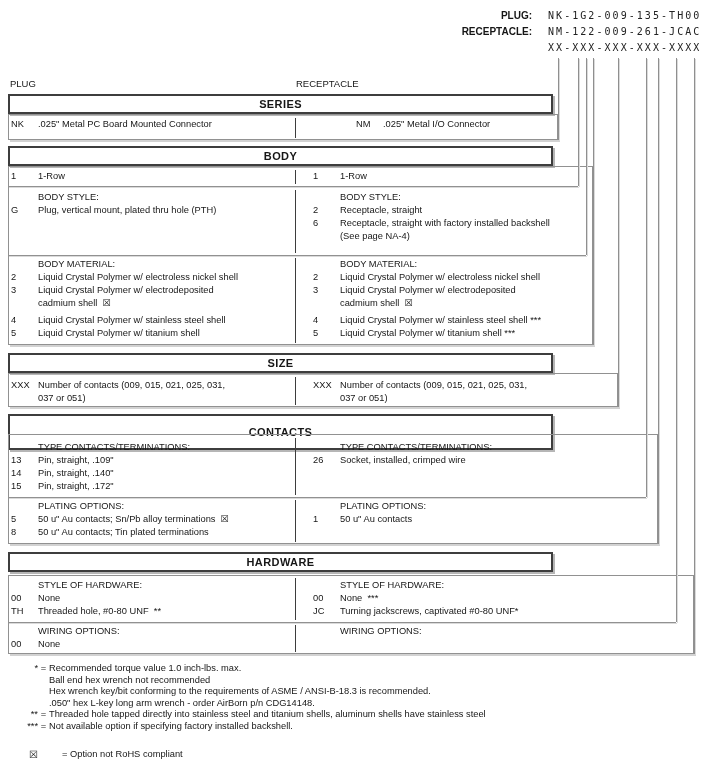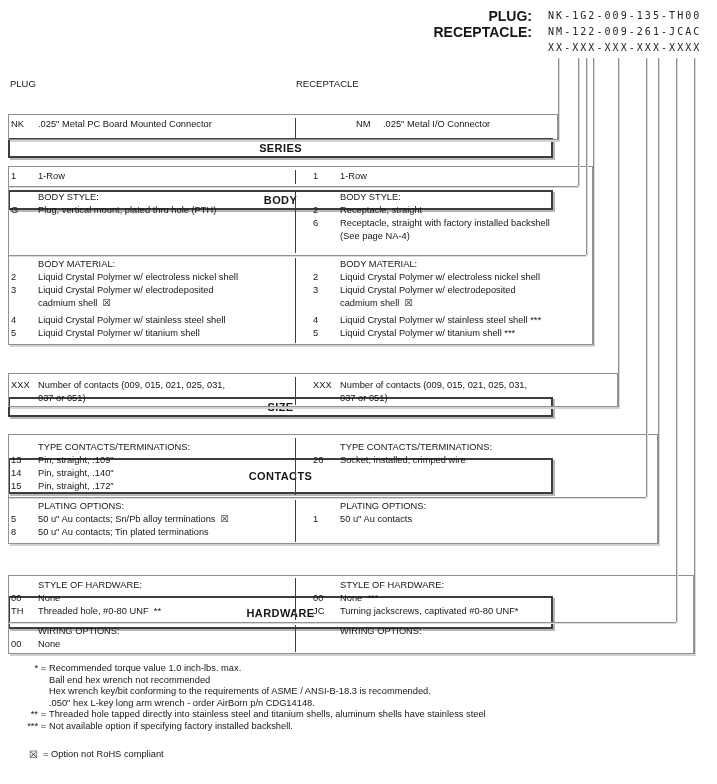--- a/index.html
+++ b/index.html
@@ -1,44 +1,44 @@
 <!DOCTYPE html>
 <html><head>
 <meta charset="utf-8">
 <title>Connector Ordering Information</title>
 <style>
   *{box-sizing:border-box;margin:0;padding:0;}
   html,body{background:#fff;}
   #diagram{position:relative;width:717px;height:784px;background:#ffffff;
     font-family:"Liberation Sans",sans-serif;color:#161616;overflow:hidden;}
-  .pn-label{position:absolute;right:185px;font-weight:bold;font-size:14px;line-height:12px;padding-left:19px;}
+  .pn-label{position:absolute;right:185px;font-weight:bold;font-size:10px;line-height:12px;padding-left:19px;}
   .pn-value{position:absolute;left:548px;font-family:"DejaVu Sans Mono",monospace;
     font-size:10px;line-height:12px;letter-spacing:2.05px;color:#222;}
   .col-label{position:absolute;top:78px;font-size:9.5px;line-height:11px;}
   .sec-bar{position:absolute;border:2px solid #3d3d3d;background:#fff;
-    box-shadow:2px 2px 0 #b6b6b6;display:flex;align-items:center;justify-content:center;margin-top:44px;}
+    box-shadow:2px 2px 0 #b6b6b6;display:flex;align-items:center;justify-content:center;}
   .sec-title{font-weight:bold;font-size:11px;letter-spacing:.4px;}
   .sec-box{position:absolute;border:1px solid #919191;box-shadow:2px 2px 0 #d2d2d2;}
   .hline{position:absolute;height:1px;background:#919191;box-shadow:1px 1px 0 #dadada;}
   .vline{position:absolute;width:1px;background:#3d3d3d;}
   .conn{position:absolute;width:1px;background:#8f8f8f;box-shadow:1px 1px 0 #dadada;}
   .block{position:absolute;font-size:9.3px;line-height:13px;}
   .blk-h{padding-left:27px;}
   .item{position:relative;padding-left:27px;}
   .item.gap{margin-bottom:4px;}
   .code{position:absolute;left:0;top:0;}
   .desc{white-space:pre-wrap;}
   #footnotes{position:absolute;left:14px;top:663px;width:694px;font-size:9.3px;line-height:11.6px;}
   .fn-line{display:flex;}
   .fn-m{width:24px;text-align:right;flex:none;}
   .fn-eq{width:11px;text-align:center;flex:none;}
   .fn-t{flex:1;white-space:pre-wrap;}
   .fn-rohs{margin-top:16px;display:flex;}
   .rohs-sym{width:24px;text-align:right;flex:none;font-size:10px;line-height:11.6px;}
-  .rohs-t{margin-left:5px;}
+  .rohs-t{margin-left:24px;}
 </style>
 </head>
 <body>
 
 <div id="diagram">
   <div class="pn-label" style="top:10px">PLUG:</div>
   <div class="pn-value" style="top:10px">NK-1G2-009-135-TH00</div>
   <div class="pn-label" style="top:26px">RECEPTACLE:</div>
   <div class="pn-value" style="top:26px">NM-122-009-261-JCAC</div>
   <div class="pn-value" style="top:42px">XX-XXX-XXX-XXX-XXXX</div>
@@ -203,21 +203,21 @@
           <div class="desc">50 u" Au contacts; Tin plated terminations</div>
         </div>
       </div>
       <div class="block" style="top: 500px; left: 313px; width: 292px;">
         <div class="blk-h">PLATING OPTIONS:</div>
         <div class="item">
           <div class="code">1</div>
           <div class="desc">50 u" Au contacts</div>
         </div>
       </div>
-      <div class="sec-bar" style="top: 552px; left: 8px; width: 545px; height: 33px;">
+      <div class="sec-bar" style="top: 552px; left: 8px; width: 545px; height: 20px;">
         <div class="sec-title">HARDWARE</div>
       </div>
       <div class="sec-box" style="top: 575px; left: 8px; width: 686px; height: 79px;"></div>
       <div class="hline" style="top: 622px; left: 8px; width: 668px;"></div>
       <div class="vline" style="top: 578px; left: 295px; height: 42px;"></div>
       <div class="vline" style="top: 625px; left: 295px; height: 27px;"></div>
       <div class="block" style="top: 579px; left: 11px; width: 277px;">
         <div class="blk-h">STYLE OF HARDWARE:</div>
         <div class="item">
           <div class="code">00</div>

